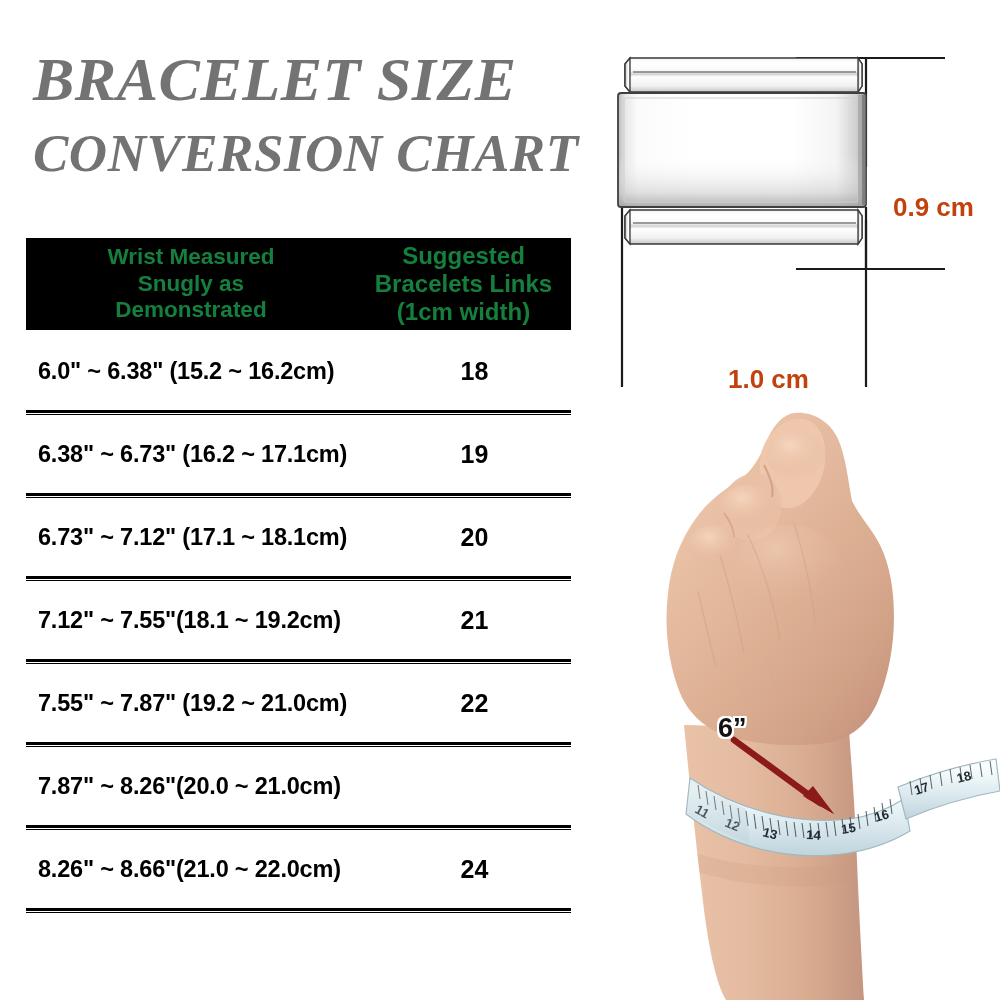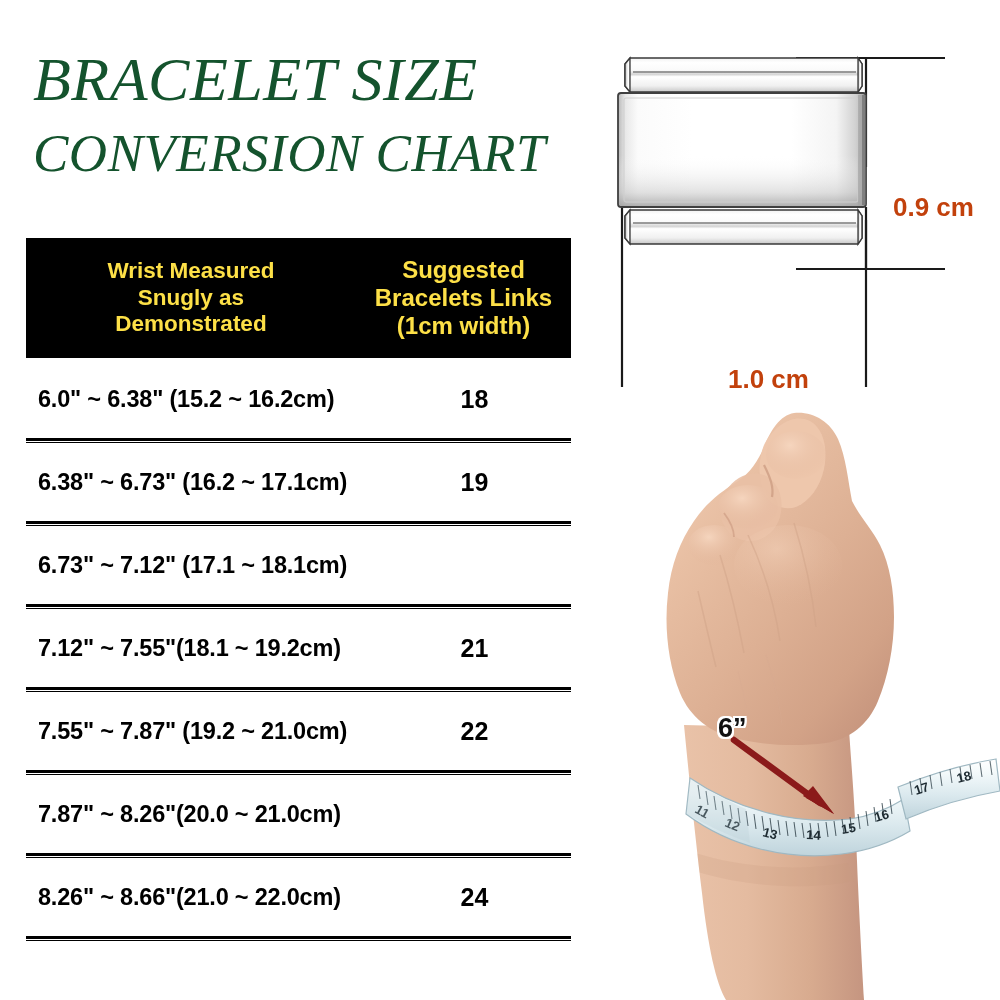--- a/index.html
+++ b/index.html
@@ -9,34 +9,34 @@
     font-family:"Liberation Sans", sans-serif;
     overflow:hidden;
     position:relative;
   }
   #page{position:absolute;left:0;top:0;width:1000px;height:1000px;}
 
   
   .title-block{position:absolute;left:33px;top:46px;width:560px;}
   .title-line{
     font-family:"Liberation Serif", serif;
-    font-weight:normal;font-style:italic;
-    color:#14532d;
+    font-weight:bold;font-style:italic;
+    color:#737373;
     letter-spacing:0.5px;
     white-space:nowrap;
   }
   .title-1{font-size:62px;line-height:66px;}
   .title-2{font-size:53px;line-height:58px;margin-top:12px;}
 
   
   .table-wrap{position:absolute;left:26px;top:238px;width:545px;}
   .thead{
-    background:#000000;color:#fde047;
+    background:#000000;color:#15803d;
     display:flex;align-items:center;
-    height:120px;box-sizing:border-box;
+    height:92px;box-sizing:border-box;
   }
   .th{
     font-weight:bold;text-align:center;line-height:1.18;
     font-size:22.5px;
   }
   .th-1{width:330px;}
   .th-2{width:215px;font-size:24px;}
   .th-line{display:block;white-space:nowrap;}
 
   .trow{
@@ -113,20 +113,21 @@
       <div class="td-links">18</div>
       <div class="sep"></div>
     </div>
     <div class="trow">
       <div class="td-range">6.38" ~ 6.73" (16.2 ~ 17.1cm)</div>
       <div class="td-links">19</div>
       <div class="sep"></div>
     </div>
     <div class="trow">
       <div class="td-range">6.73" ~ 7.12" (17.1 ~ 18.1cm)</div>
+      <div class="td-links">20</div>
       <div class="sep"></div>
     </div>
     <div class="trow">
       <div class="td-range">7.12" ~ 7.55"(18.1 ~ 19.2cm)</div>
       <div class="td-links">21</div>
       <div class="sep"></div>
     </div>
     <div class="trow">
       <div class="td-range">7.55" ~ 7.87" (19.2 ~ 21.0cm)</div>
       <div class="td-links">22</div>

